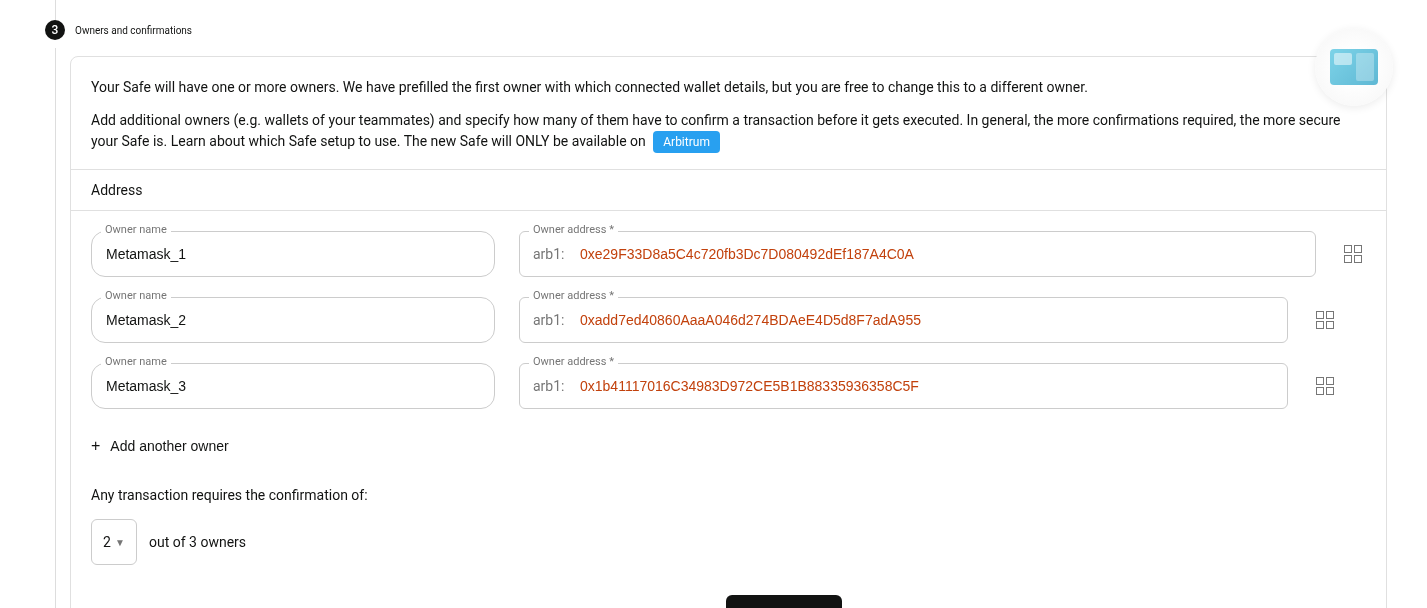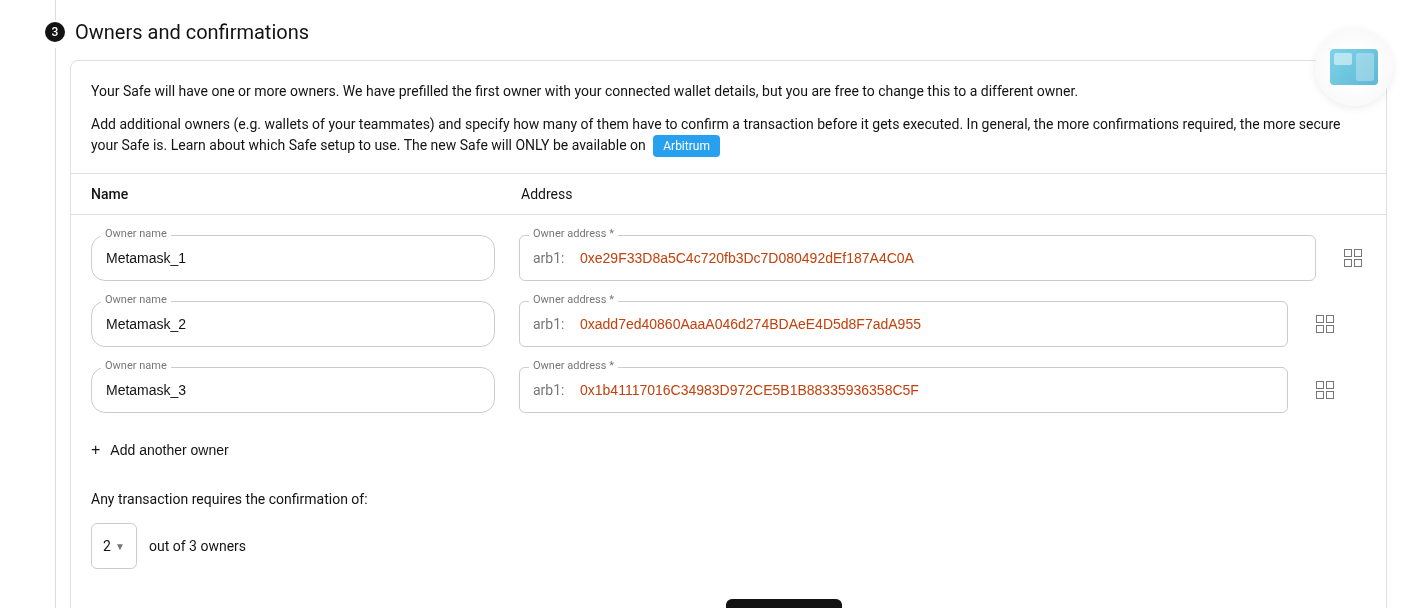--- a/index.html
+++ b/index.html
@@ -46,21 +46,21 @@
       border-radius: 50%;
       background: #121312;
       color: #fff;
       display: flex;
       align-items: center;
       justify-content: center;
       font-size: 12px;
       font-weight: 500;
     }
     .step-title {
-      font-size: 20px;
+      font-size: 10px;
       color: #121312;
     }
     .content-box {
       margin-left: 25px;
       border: 1px solid #e0e0e0;
       border-radius: 8px;
       padding: 20px;
     }
     .description {
       color: #121312;
@@ -288,28 +288,27 @@
 <div class="container">
   <div class="vertical-line"></div>
   <div class="vertical-line-below"></div>
 
   <div class="step-header">
     <div class="step-number">3</div>
     <div class="step-title">Owners and confirmations</div>
   </div>
 
   <div class="content-box">
-    <p class="description">Your Safe will have one or more owners. We have prefilled the first owner with your connected wallet details, but you are free to change this to a different owner.</p>
+    <p class="description">Your Safe will have one or more owners. We have prefilled the first owner with which connected wallet details, but you are free to change this to a different owner.</p>
     <p class="description-2">
       <span>Add additional owners (e.g. wallets of your teammates) and specify how many of them have to confirm a transaction before it gets executed. In general, the more confirmations required, the more secure your Safe is. Learn about which Safe setup to use. The new Safe will ONLY be available on</span>
       <span class="chain-badge">Arbitrum</span>
     </p>
 
     <div class="table-header">
-      <div class="col-name">Name</div>
       <div class="col-address">Address</div>
     </div>
 
     <div id="owners-list">
         <div class="owner-row">
     <div class="field-wrapper">
       <span class="field-label">Owner name</span>
       <input class="text-input" value="Metamask_1" style="">
     </div>
     <div class="field-wrapper address-input-wrapper">

